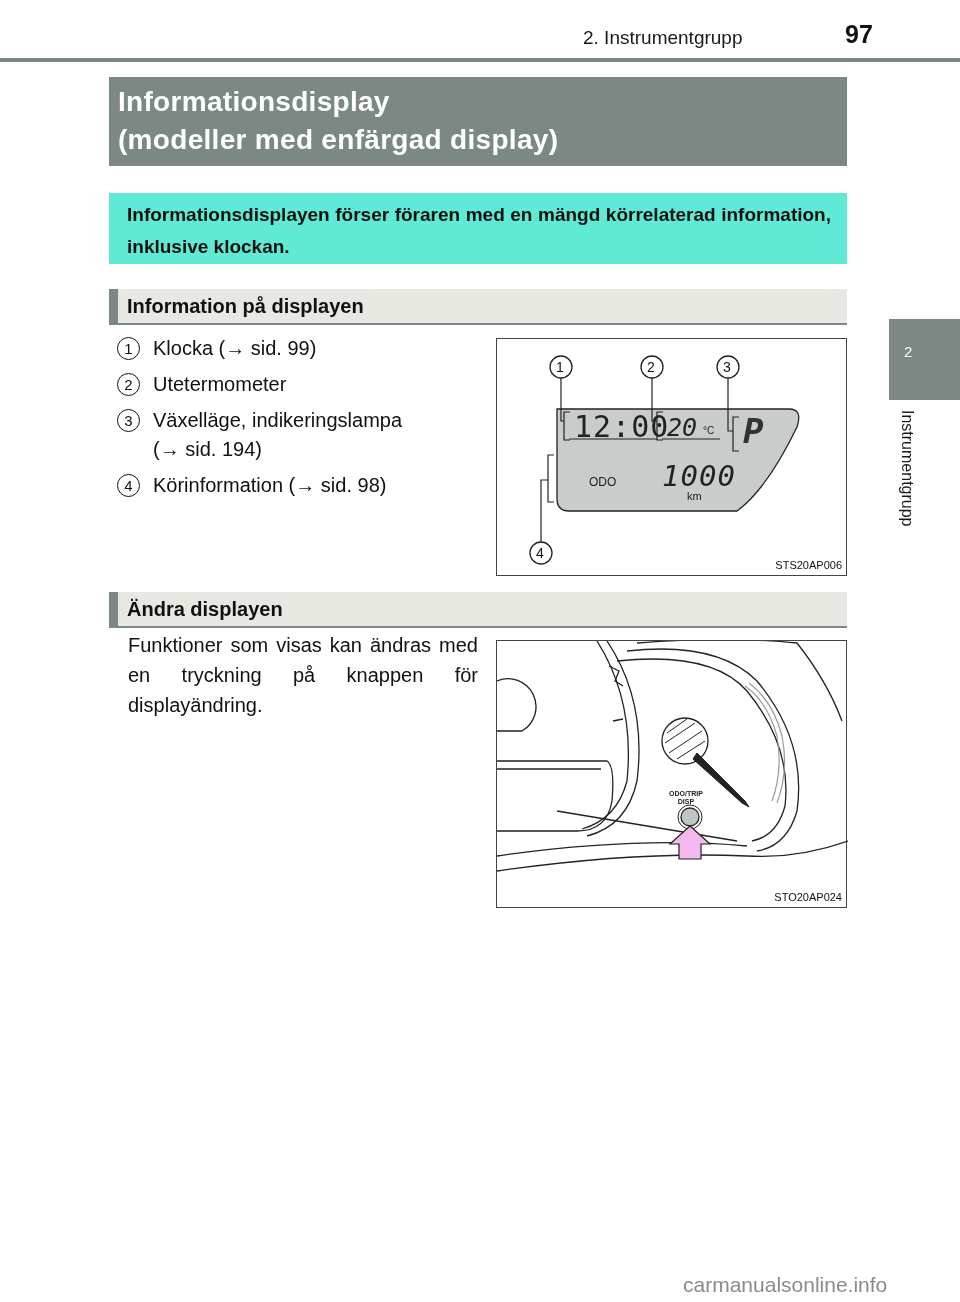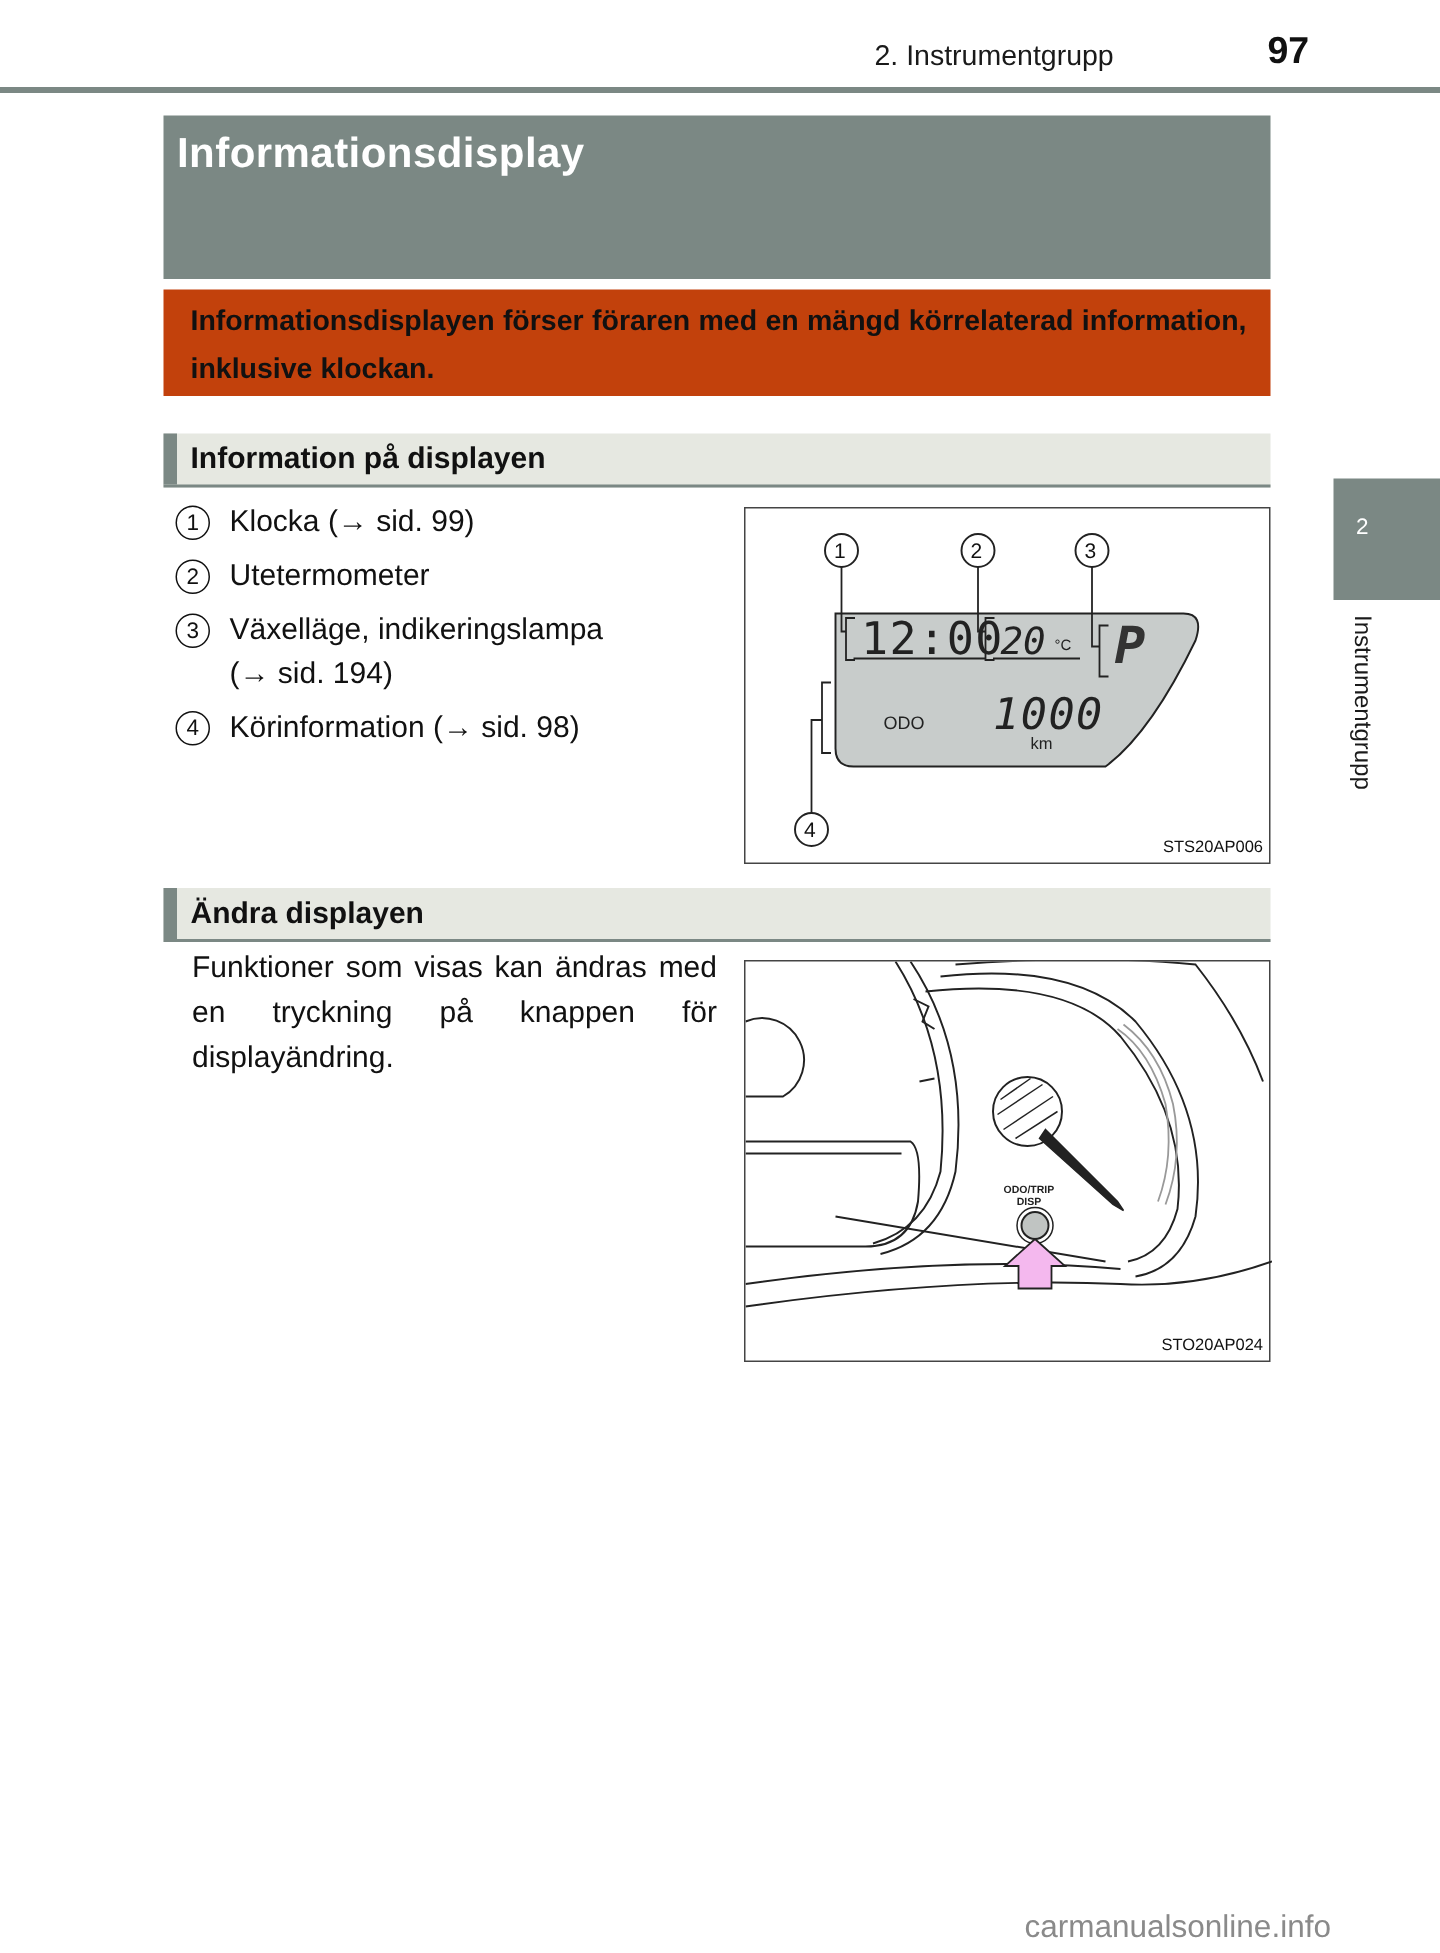--- a/index.html
+++ b/index.html
@@ -7,24 +7,24 @@
   body { position: relative; font-family: "Liberation Sans", sans-serif; color: #111; }
 
   .header-title { position: absolute; left: 583px; top: 27px; font-size: 19px; color: #1a1a1a; }
   .page-number { position: absolute; left: 845px; top: 20px; font-size: 25px; font-weight: bold; color: #111; }
   .header-rule { position: absolute; left: 0; top: 58px; width: 960px; height: 4px; background: #7b8884; }
 
   .side-tab { position: absolute; left: 889px; top: 319px; width: 71px; height: 81px; background: #7b8884; }
   .side-tab-num { position: absolute; left: 904px; top: 343px; font-size: 15px; color: #ffffff; }
   .side-label { position: absolute; left: 898px; top: 410px; writing-mode: vertical-rl; font-size: 16px; color: #1a1a1a; }
 
-  .title-box { position: absolute; left: 109px; top: 77px; width: 738px; height: 109px; background: #7b8884; padding: 6px 0 0 9px; }
+  .title-box { position: absolute; left: 109px; top: 77px; width: 738px; height: 89px; background: #7b8884; padding: 6px 0 0 9px; }
   .title-line { display: block; color: #ffffff; font-weight: bold; font-size: 28px; line-height: 38px; letter-spacing: 0.3px; }
 
-  .intro-box { position: absolute; left: 109px; top: 193px; width: 738px; height: 71px; background: #c2410c; padding: 6px 16px 0 18px; }
+  .intro-box { position: absolute; left: 109px; top: 193px; width: 738px; height: 71px; background: #5eead4; padding: 6px 16px 0 18px; }
   .intro-text { font-size: 19px; font-weight: bold; line-height: 32px; text-align: justify; text-align-last: left; color: #111; }
 
   .sec-head { position: absolute; left: 109px; width: 738px; height: 36px; background: #e6e8e1; border-bottom: 2px solid #7b8884; }
   .sec-head .bar { position: absolute; left: 0; top: 0; width: 9px; height: 100%; background: #7b8884; }
   .sec-head .lbl { position: absolute; left: 18px; top: 6px; font-size: 20px; font-weight: bold; color: #111; }
 
   .items { position: absolute; left: 117px; top: 334px; width: 370px; }
   .item { display: flex; align-items: flex-start; font-size: 20px; line-height: 29px; margin-bottom: 7px; }
   .num-circ { flex: 0 0 auto; width: 23px; height: 23px; border: 1.3px solid #111; border-radius: 50%; font-size: 15px; line-height: 21px; text-align: center; margin: 3px 13px 0 0; }
   .item-text { flex: 1 1 auto; }
@@ -44,20 +44,21 @@
 <div class="header-title">2. Instrumentgrupp</div>
 <div class="page-number">97</div>
 <div class="header-rule"></div>
 
 <div class="side-tab"></div>
 <div class="side-tab-num">2</div>
 <div class="side-label">Instrumentgrupp</div>
 
 <div class="title-box">
   <span class="title-line">Informationsdisplay</span>
+  <span class="title-line">(modeller med enfärgad display)</span>
 </div>
 
 <div class="intro-box">
   <p class="intro-text">Informationsdisplayen förser föraren med en mängd körrelaterad information, inklusive klockan.</p>
 </div>
 
 <div class="sec-head" style="top:289px;">
   <div class="bar"></div>
   <div class="lbl">Information på displayen</div>
 </div>

